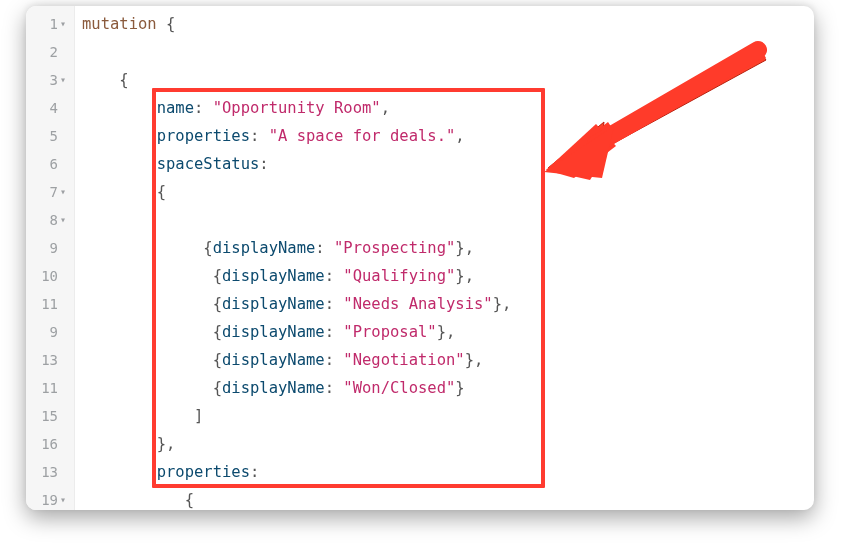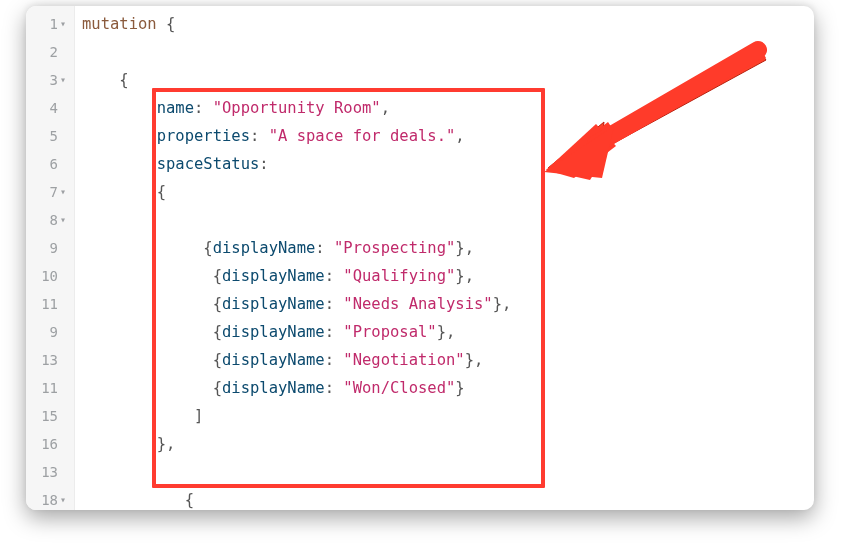--- a/index.html
+++ b/index.html
@@ -104,22 +104,22 @@
       <div class="line"><span class="ln">7</span><span class="fold">▾</span><span class="content">        <span class="pun">{</span></span></div>
       <div class="line"><span class="ln">8</span><span class="fold">▾</span></div>
       <div class="line"><span class="ln">9</span><span class="content">             <span class="pun">{</span><span class="attr">displayName</span><span class="pun">: </span><span class="str">"Prospecting"</span><span class="pun">},</span></span></div>
       <div class="line"><span class="ln">10</span><span class="content">              <span class="pun">{</span><span class="attr">displayName</span><span class="pun">: </span><span class="str">"Qualifying"</span><span class="pun">},</span></span></div>
       <div class="line"><span class="ln">11</span><span class="content">              <span class="pun">{</span><span class="attr">displayName</span><span class="pun">: </span><span class="str">"Needs Analysis"</span><span class="pun">},</span></span></div>
       <div class="line"><span class="ln">9</span><span class="content">              <span class="pun">{</span><span class="attr">displayName</span><span class="pun">: </span><span class="str">"Proposal"</span><span class="pun">},</span></span></div>
       <div class="line"><span class="ln">13</span><span class="content">              <span class="pun">{</span><span class="attr">displayName</span><span class="pun">: </span><span class="str">"Negotiation"</span><span class="pun">},</span></span></div>
       <div class="line"><span class="ln">11</span><span class="content">              <span class="pun">{</span><span class="attr">displayName</span><span class="pun">: </span><span class="str">"Won/Closed"</span><span class="pun">}</span></span></div>
       <div class="line"><span class="ln">15</span><span class="content">            <span class="pun">]</span></span></div>
       <div class="line"><span class="ln">16</span><span class="content">        <span class="pun">},</span></span></div>
-      <div class="line"><span class="ln">13</span></div>
-      <div class="line"><span class="ln">18</span><span class="fold">▾</span><span class="content">           <span class="pun">{</span></span></div>
+      <div class="line"><span class="ln">13</span><span class="content">        <span class="attr">properties</span><span class="pun">:</span></span></div>
+      <div class="line"><span class="ln">19</span><span class="fold">▾</span><span class="content">           <span class="pun">{</span></span></div>
     </div>
 
   <div class="highlight-box"></div>
 
   <svg class="arrow" style="left:500px; top:20px;" width="260" height="180" viewBox="0 0 260 180">
     <defs>
       <linearGradient id="ag" x1="0" y1="0" x2="1" y2="1">
         <stop offset="0%" stop-color="#ff5a3c"></stop>
         <stop offset="100%" stop-color="#ff2d1a"></stop>
       </linearGradient>

